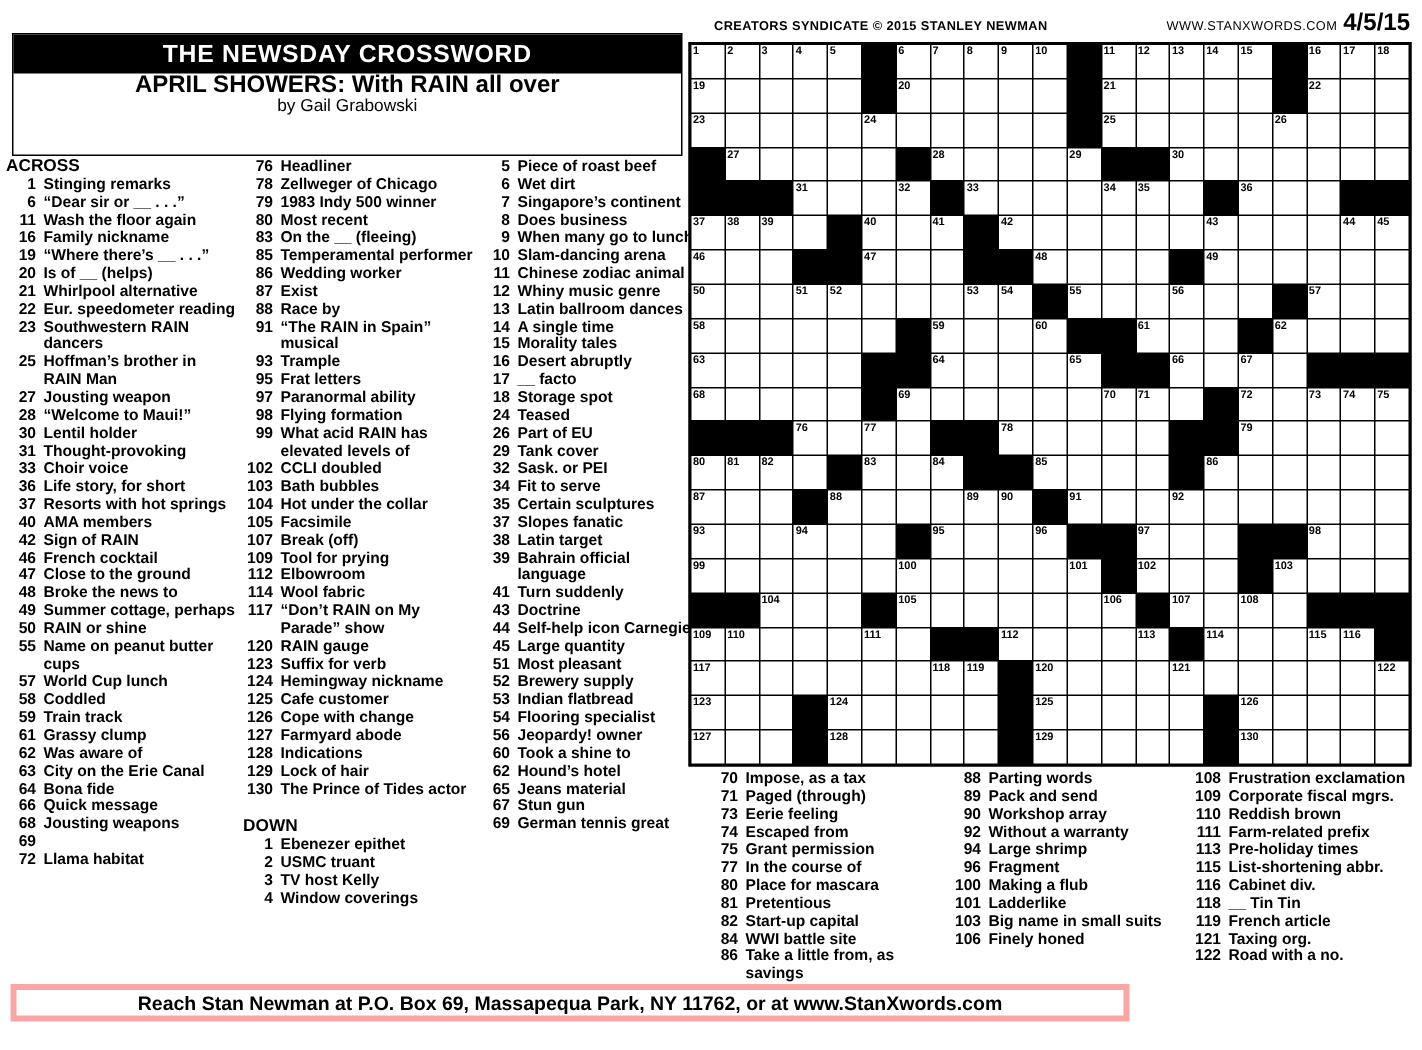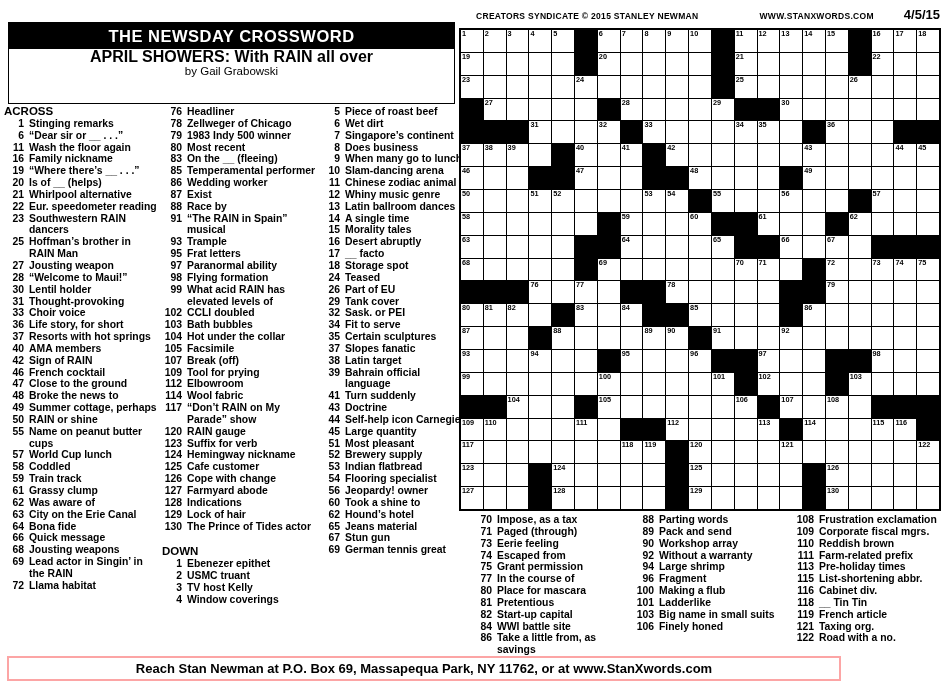--- a/index.html
+++ b/index.html
@@ -3,22 +3,22 @@
 <meta charset="utf-8">
 <style>
   html,body{margin:0;padding:0;background:#fff;}
   #page{position:relative;width:948px;height:700px;background:#fff;overflow:hidden;
         font-family:"Liberation Sans","DejaVu Sans",sans-serif;color:#000;}
 
   
   #masthead{position:absolute;left:476px;right:8px;top:7px;display:flex;align-items:baseline;}
   #masthead .synd{font-size:8.5px;font-weight:bold;letter-spacing:.3px;}
   #masthead .sp{flex:1;}
-  #masthead .site{font-size:8.5px;font-weight:bold;letter-spacing:.3px;margin-right:30px;}
-  #masthead .date{font-size:13px;font-weight:bold;}
+  #masthead .site{font-size:8.5px;font-weight:normal;letter-spacing:.3px;margin-right:4px;}
+  #masthead .date{font-size:16px;font-weight:bold;}
 
   
   #titlebox{position:absolute;left:8px;top:22px;width:447px;height:82px;border:1.5px solid #000;box-sizing:border-box;background:#fff;}
   #titlebar{background:#000;color:#fff;height:26px;display:flex;align-items:center;justify-content:center;
             font-size:16.5px;font-weight:bold;letter-spacing:.5px;}
   .tline{text-align:center;line-height:15px;}
   #edited{font-size:11.5px;margin-top:4px;}
   #theme{font-size:16px;font-weight:bold;}
   #byline{font-size:11.5px;}
 
@@ -39,21 +39,21 @@
 
   
   #grid{position:absolute;left:459px;top:28px;width:482px;height:483px;box-sizing:border-box;
         border:2px solid #000;background:#000;display:grid;
         grid-template-columns:repeat(21,1fr);grid-template-rows:repeat(21,1fr);gap:1px;}
   .cell{position:relative;background:#fff;}
   .cell.blk{background:#000;}
   .cell .num{position:absolute;top:0px;left:1px;font-size:7.3px;font-weight:bold;line-height:8px;}
 
   
-  #footer{position:absolute;left:7px;top:656px;width:834px;height:25px;border:2px solid #fca5a5;box-sizing:border-box;
+  #footer{position:absolute;left:7px;top:656px;width:746px;height:25px;border:4px solid #fca5a5;box-sizing:border-box;
           display:flex;align-items:center;justify-content:center;font-size:13px;font-weight:bold;}
 </style>
 </head>
 <body>
 
 <div id="page">
 
   <div id="masthead">
     <span class="synd">CREATORS SYNDICATE © 2015 STANLEY NEWMAN</span>
     <span class="sp"></span>
@@ -200,21 +200,20 @@
       <div class="clue">
         <span class="cn">66</span>
         <span class="ct">Quick message</span>
       </div>
       <div class="clue">
         <span class="cn">68</span>
         <span class="ct">Jousting weapons</span>
       </div>
       <div class="clue">
         <span class="cn">69</span>
-        <span class="ct">Lead actor in Singin’ in the RAIN</span>
       </div>
       <div class="clue">
         <span class="cn">72</span>
         <span class="ct">Llama habitat</span>
       </div>
     </div>
   <div id="col2" class="cluecol">
       <div class="clue">
         <span class="cn">76</span>
         <span class="ct">Headliner</span>

